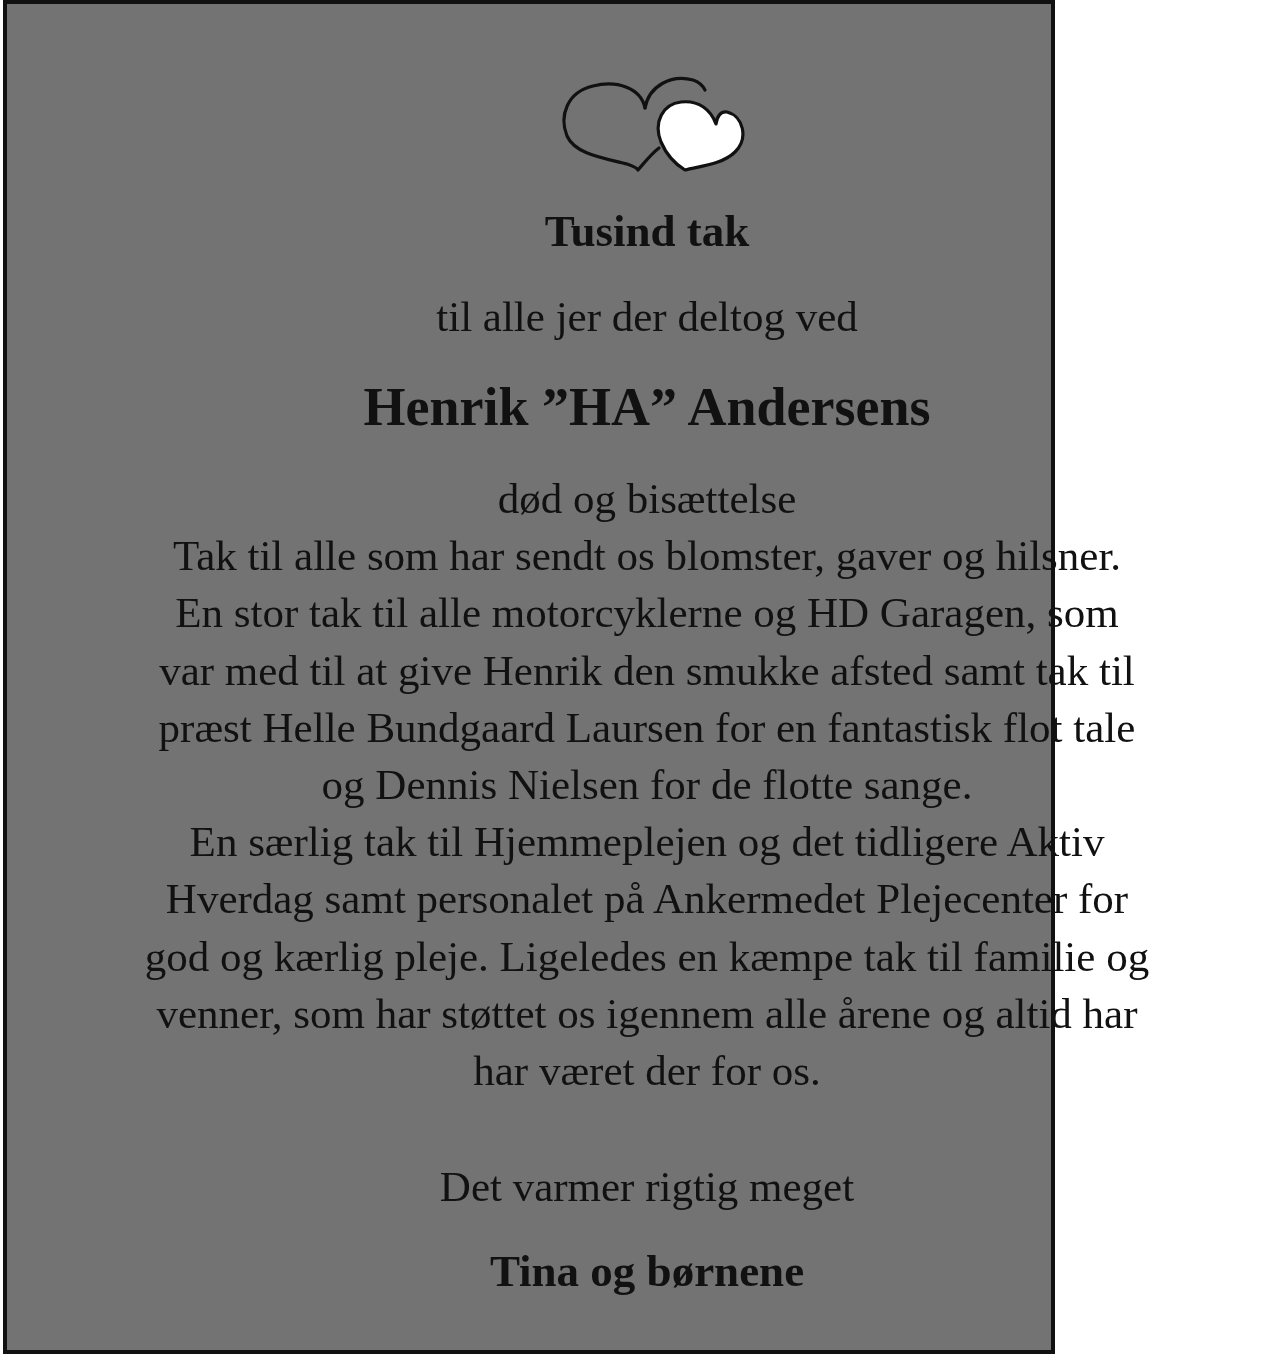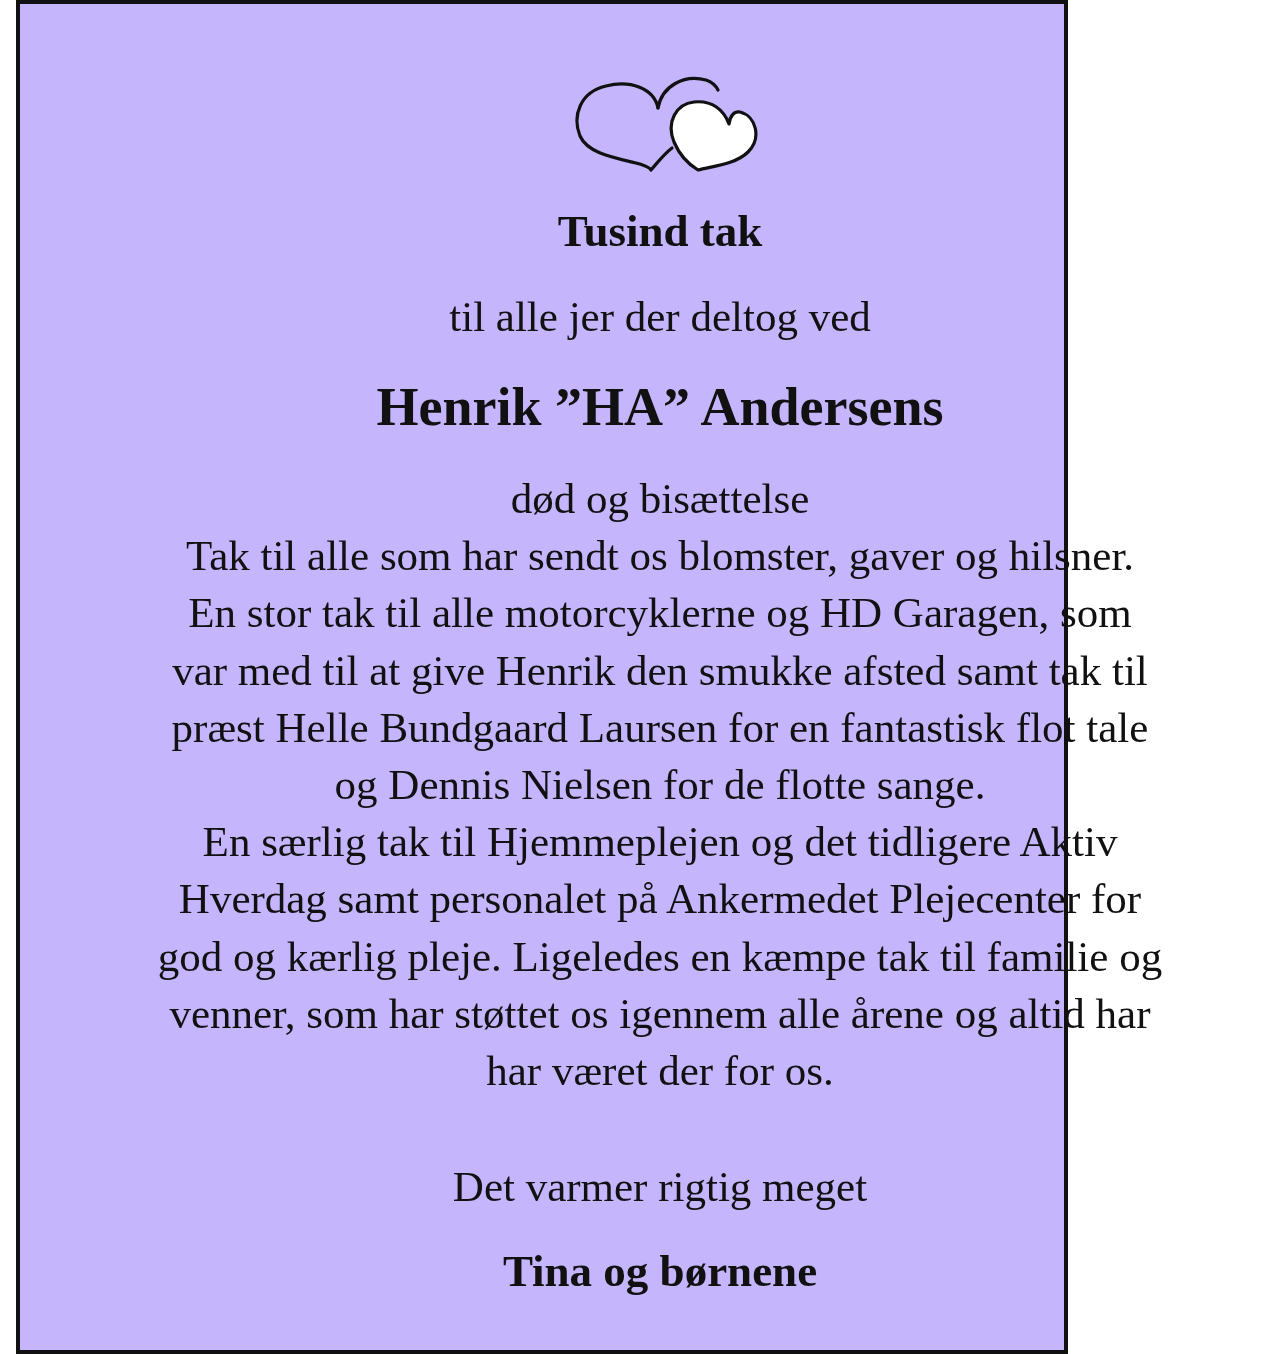--- a/index.html
+++ b/index.html
@@ -8,29 +8,29 @@
       background: #ffffff;
     }
     body {
       width: 1280px;
       height: 1354px;
       position: relative;
       overflow: hidden;
     }
     .frame {
       position: absolute;
-      left: 16px; top: 0;
+      left: 3px; top: 0;
       width: 1052px;
       height: 1354px;
       box-sizing: border-box;
       border-left: 4px solid #111;
       border-top: 4px solid #111;
       border-right: 4px solid #111;
       border-bottom: 4px solid #111;
-      background: #c4b5fd;
+      background: #737373;
     }
     .hearts {
       position: absolute;
       left: 546px;
       top: 62px;
       width: 192px;
       height: 108px;
     }
     .line {
       position: absolute;

